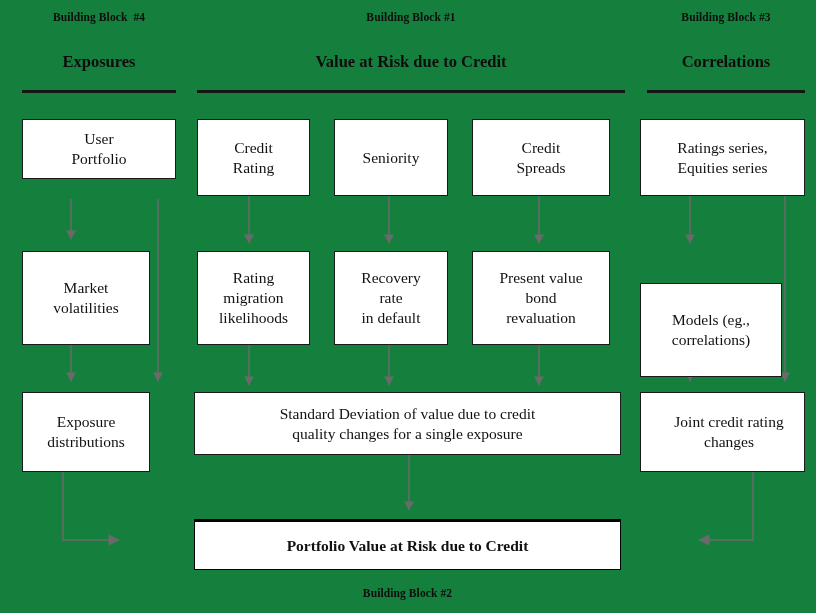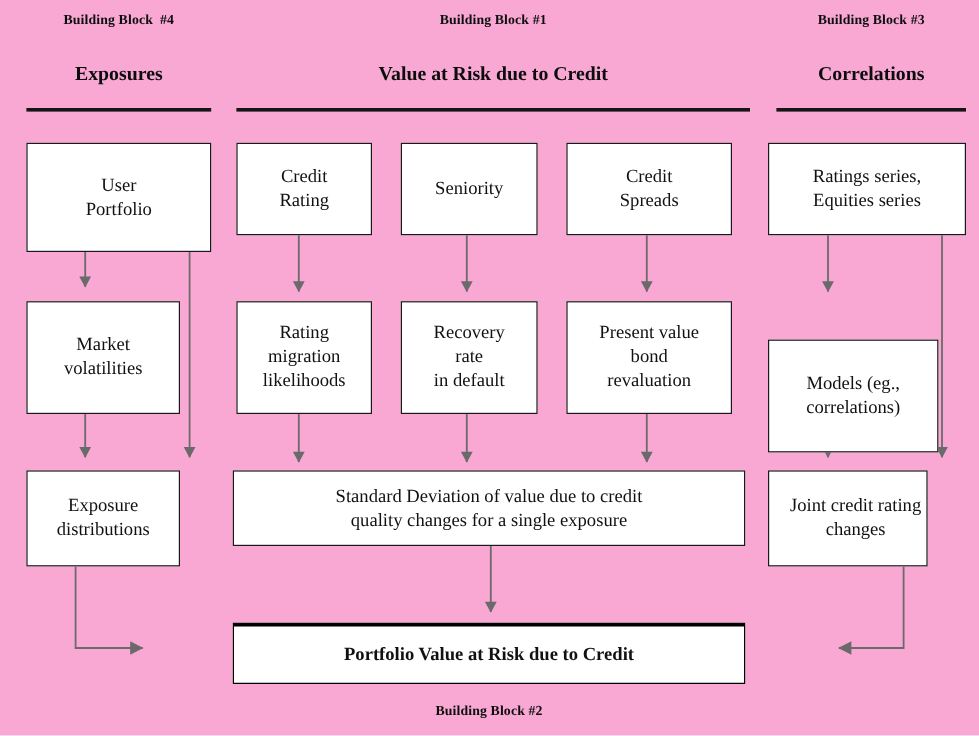--- a/index.html
+++ b/index.html
@@ -8,21 +8,21 @@
     background: #ffffff;
   }
   body {
     font-family: "Liberation Serif", "DejaVu Serif", serif;
     color: #000000;
   }
   #canvas {
     position: relative;
     width: 816px;
     height: 613px;
-    background: #f9a8d4;
+    background: #15803d;
     overflow: hidden;
   }
   
   .bb-label {
     position: absolute;
     font-family: "Liberation Serif", "DejaVu Serif", serif;
     font-weight: bold;
     font-size: 11.5px;
     letter-spacing: 0.1px;
     white-space: pre;
@@ -126,21 +126,21 @@
   <div class="bb-label" style="left:647px; top:11px; width:158px;">Building Block #3</div>
 
   <div class="col-title" style="left:197px; top:52px; width:428px;">Value at Risk due to Credit</div>
   <div class="col-title" style="left:22px; top:52px; width:154px;">Exposures</div>
   <div class="col-title" style="left:647px; top:52px; width:158px;">Correlations</div>
 
   <div class="rule" style="left:22px; top:90px; width:154px;"></div>
   <div class="rule" style="left:197px; top:90px; width:428px;"></div>
   <div class="rule" style="left:647px; top:90px; width:158px;"></div>
 
-  <div class="node" style="left:22px; top:119px; width:154px; height:91px;">User
+  <div class="node" style="left:22px; top:119px; width:154px; height:60px;">User
 Portfolio</div>
   <div class="node" style="left:22px; top:251px; width:128px; height:94px;">Market
 volatilities</div>
   <div class="node" style="left:22px; top:392px; width:128px; height:80px;">Exposure
 distributions</div>
 
   <div class="node" style="left:197px; top:119px; width:113px; height:77px;">Credit
 Rating</div>
   <div class="node" style="left:334px; top:119px; width:114px; height:77px;text-align:right;">Seniority</div>
   <div class="node" style="left:472px; top:119px; width:138px; height:77px;">Credit
@@ -156,20 +156,20 @@
 bond
 revaluation</div>
 
   <div class="node" style="left:640px; top:119px; width:165px; height:77px;">Ratings series,
 Equities series</div>
 
   <div class="node" style="left:194px; top:392px; width:427px; height:63px;">Standard Deviation of value due to credit
 quality changes for a single exposure</div>
   <div class="node" style="left:640px; top:251px; width:142px; height:94px;margin-top:32px;">Models (eg.,
 correlations)</div>
-  <div class="node" style="left:640px; top:392px; width:133px; height:80px;padding-left:17px;">Joint credit rating
+  <div class="node" style="left:640px; top:392px; width:165px; height:80px;padding-left:17px;">Joint credit rating
 changes</div>
 
   <div class="node emphasis" style="left:194px; top:519px; width:427px; height:51px;">Portfolio Value at Risk due to Credit</div>
 
   <div class="bb-label" style="left:194px; top:587px; width:427px;">Building Block #2</div>
 
 </div>
 
 </body></html>

